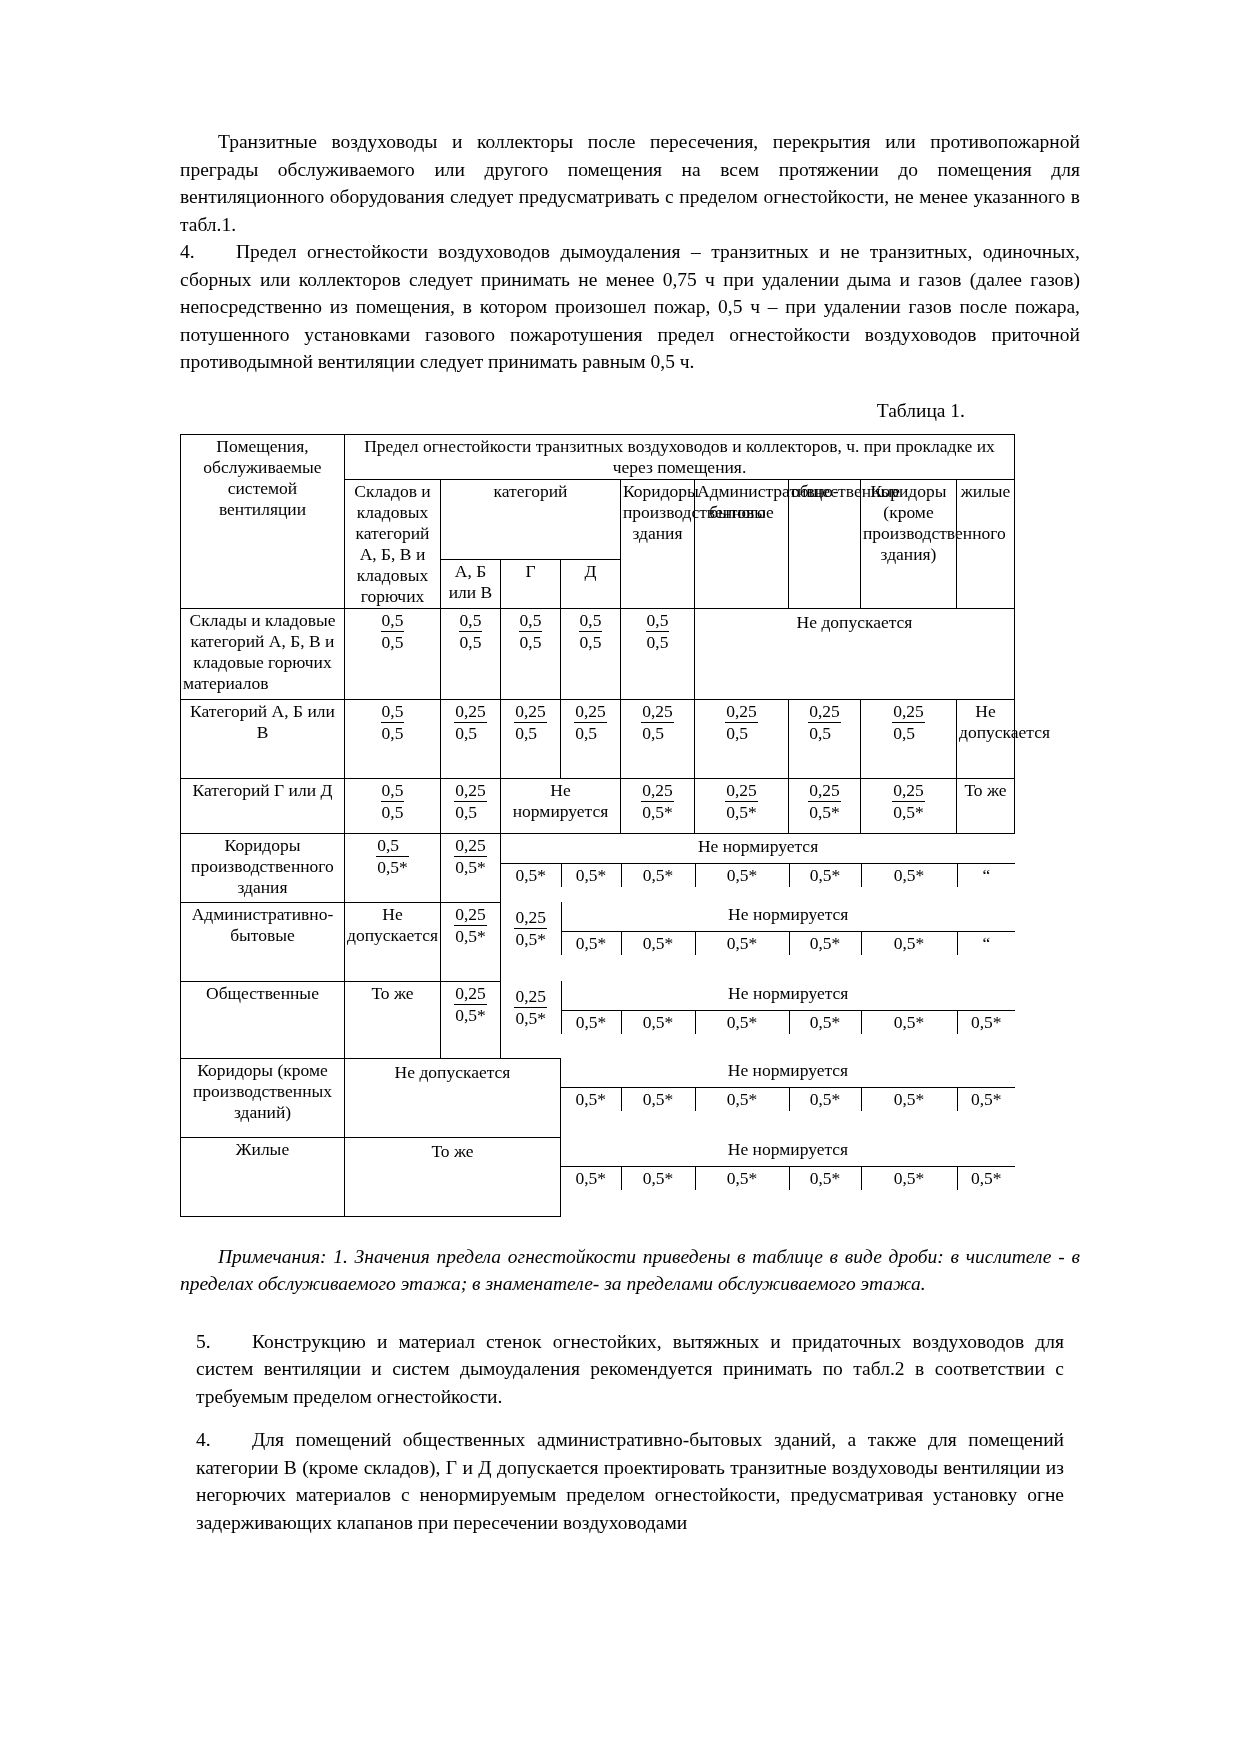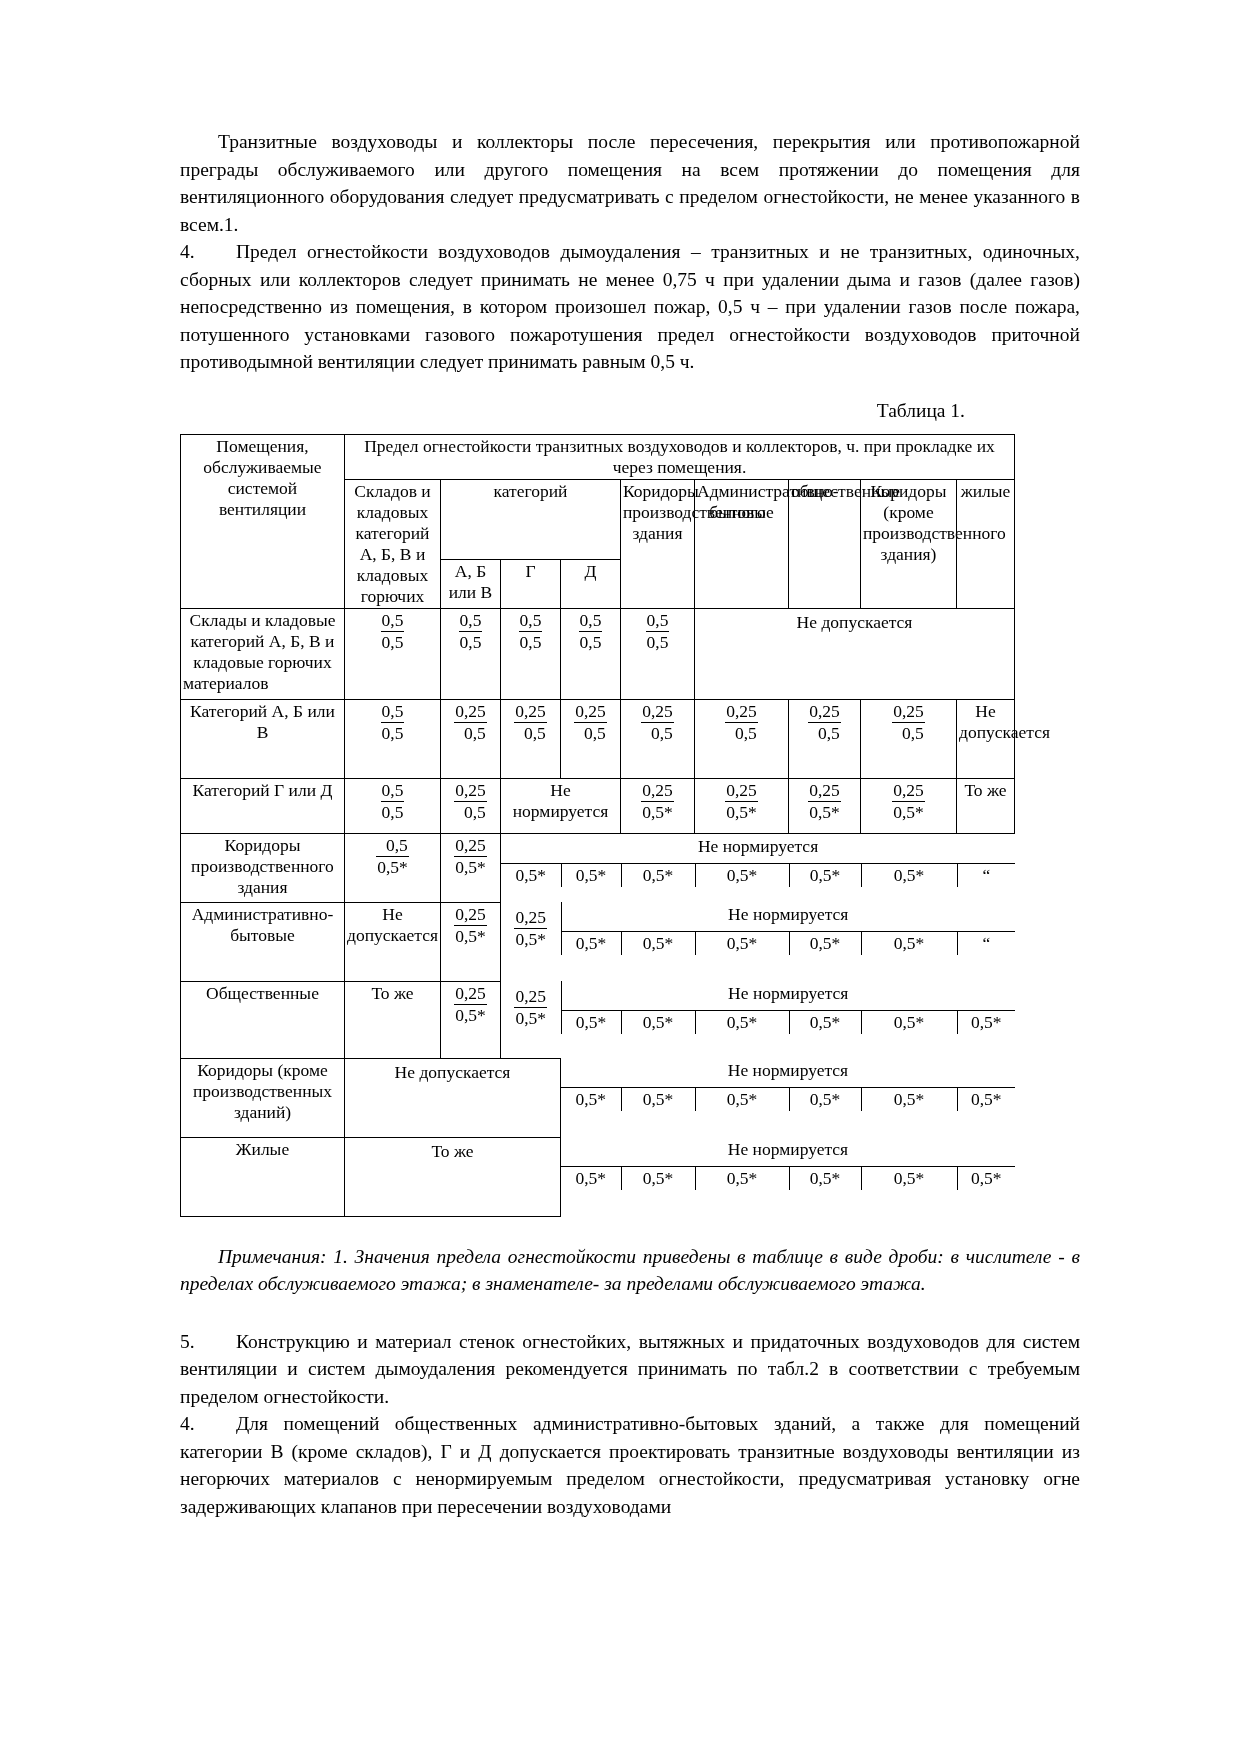--- a/index.html
+++ b/index.html
@@ -56,21 +56,21 @@
     text-align: center;
   }
   .hdr-top { vertical-align: top; padding-top: 4px; margin-left: 36px; }
   .hdr-center-v { vertical-align: middle; }
   .cell-left { text-align: left; padding-left: 3px; }
   .cell-just { text-align: justify; text-align-last: left; padding-left: 3px; }
 
   
   .frac {
     display: inline-block;
-    text-align: right;
+    text-align: left;
     line-height: 21px;
   }
   .frac .num {
     display: block;
     border-bottom: 1.4px solid #000;
     padding: 0 1px;
   }
   .frac .den {
     display: block;
     padding: 0 1px;
@@ -93,31 +93,31 @@
     text-align: justify;
     text-indent: 38px;
   }
   .notes p.ital { font-style: italic; }
   .bottom-pars {
     margin-top: 30px;
     font-size: 19.5px;
     line-height: 27.5px;
   }
   .bottom-pars p {
-    margin: 0;
+    margin: 16px;
     text-align: justify;
     text-indent: 38px;
   }
 </style>
 </head>
 <body>
 
 <div class="page">
 
-  <p class="body-par">Транзитные воздуховоды и коллекторы после пересечения, перекрытия или противопожарной преграды обслуживаемого или другого помещения на всем протяжении до помещения для вентиляционного оборудования следует предусматривать с пределом огнестойкости, не менее указанного в всем.1.</p>
+  <p class="body-par">Транзитные воздуховоды и коллекторы после пересечения, перекрытия или противопожарной преграды обслуживаемого или другого помещения на всем протяжении до помещения для вентиляционного оборудования следует предусматривать с пределом огнестойкости, не менее указанного в табл.1.</p>
   <p class="body-par no-indent"><span class="num-par">4.</span><span>Предел огнестойкости воздуховодов дымоудаления – транзитных и не транзитных, одиночных, сборных или коллекторов следует принимать не менее 0,75 ч при удалении дыма и газов (далее газов) непосредственно из помещения, в котором произошел пожар, 0,5 ч – при удалении газов после пожара, потушенного установками газового пожаротушения предел огнестойкости воздуховодов приточной противодымной вентиляции следует принимать равным 0,5 ч.</span></p>
 
   <div class="table-caption">Таблица 1.</div>
 
   <table class="fire-table">
     <colgroup>
       <col style="width:164px">
       <col style="width:96px">
       <col style="width:60px">
       <col style="width:60px">

